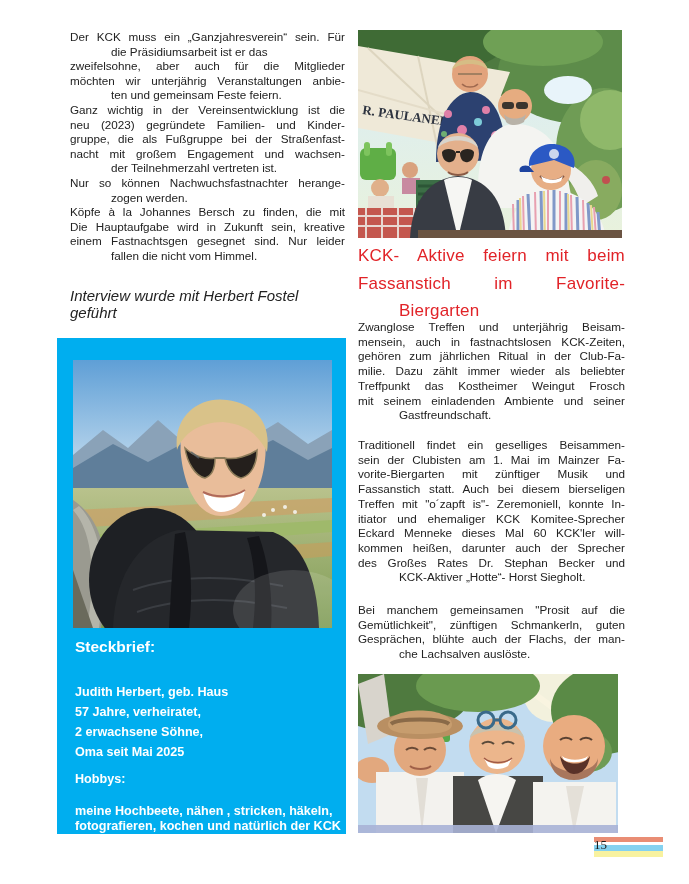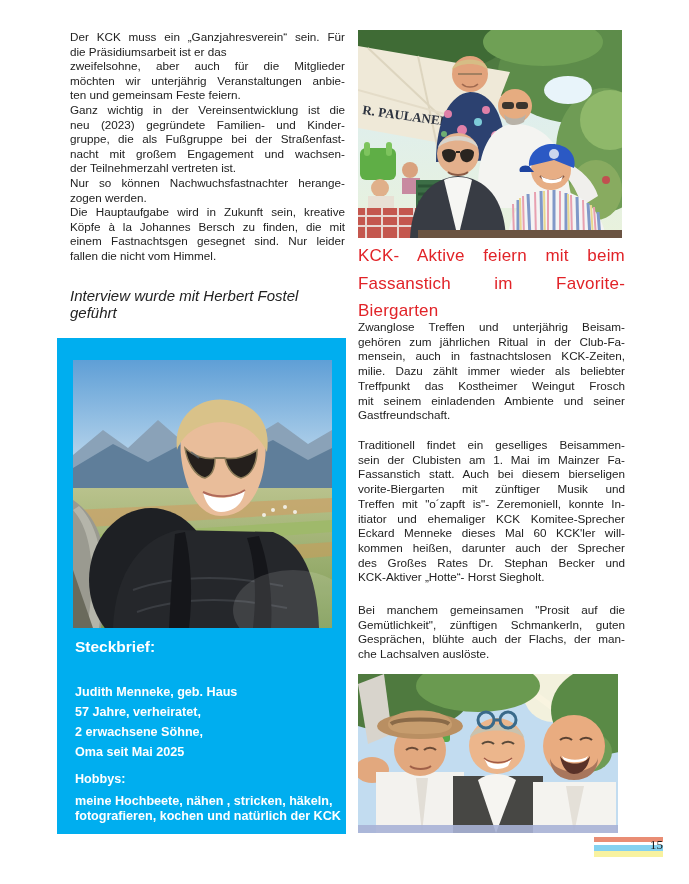--- a/index.html
+++ b/index.html
@@ -2,57 +2,57 @@
 <html><head>
 <meta charset="utf-8">
 <style>
   * { margin: 0; padding: 0; box-sizing: border-box; }
   html,body { background:#ffffff; }
   body { font-family: "Liberation Sans", "DejaVu Sans", sans-serif; color:#222; }
   .page { position:relative; width:687px; height:884px; background:#fff; overflow:hidden; }
 
   
   .jline { text-align: justify; text-align-last: justify; }
-  .jline.la { text-align-last: left; }
+  .jline.la { text-align-last: left; margin-left: 41px; }
 
   .intro-block { position:absolute; left:70px; top:30px; width:275px;
                  font-size:11.7px; line-height:14.6px; color:#222; }
   .interview-note { position:absolute; left:70px; top:287px; width:275px;
                     font-style:italic; font-size:15px; color:#222; }
 
   .profile-box { position:absolute; left:57px; top:338px; width:289px; height:496px;
                  background:#00AEEF;padding-left:44px; }
   .profile-photo { position:absolute; left:16px; top:22px; width:259px; height:268px; }
   .profile-heading { position:absolute; left:18px; top:300px; font-size:15.5px;
                      font-weight:bold; color:#fff; white-space:nowrap; }
   .profile-lines { position:absolute; left:18px; top:344px; color:#fff; font-weight:bold;
                    font-size:12.6px; }
   .profile-lines div { line-height:20px; white-space:nowrap; }
   .hobby-block { position:absolute; left:18px; top:434px; color:#fff; font-weight:bold;
                  font-size:12.6px; }
   .hobby-block div { line-height:15.6px; white-space:nowrap; }
-  .hobby-label { margin-bottom:6px; }
+  .hobby-label { margin-bottom:16px; }
 
   .photo-top { position:absolute; left:358px; top:30px; width:264px; height:208px; }
   .headline { position:absolute; left:358px; top:242px; width:267px;
               color:#E12328; font-weight:normal; font-size:17px; letter-spacing:0.2px; }
   .headline .jline { line-height:27.5px; }
   .rc-par { position:absolute; left:358px; width:267px; font-size:11.7px;
             line-height:14.7px; color:#222; }
   .rc-p1 { top:320px; }
   .rc-p2 { top:438px; }
   .rc-p3 { top:603px; }
   .photo-bottom { position:absolute; left:358px; top:674px; width:260px; height:159px; }
 
   .footer-bar { position:absolute; left:594px; top:836px; width:69px; height:22px; }
   .stripe { position:absolute; left:0; width:69px; }
   .stripe-orange { top:1px;  height:5px; background:#E98D74; }
   .stripe-blue   { top:9px;  height:6px; background:#85D2F0; }
   .stripe-yellow { top:15px; height:6px; background:#F8F2A0; }
-  .page-number { position:absolute; left:0; top:1px; width:69px; text-align:right;
+  .page-number { position:absolute; left:0; top:1px; width:69px; text-align:left;
                  font-family:"Liberation Serif","DejaVu Serif",serif; font-size:13px;
                  color:#1c1c1c; }
   svg { display:block; }
 </style>
 </head>
 <body>
 
 <div class="page">
 
   <div class="intro-block">
@@ -61,22 +61,22 @@
       <div class="jline">zweifelsohne, aber auch für die Mitglieder</div>
       <div class="jline">möchten wir unterjährig Veranstaltungen anbie-</div>
       <div class="jline la">ten und gemeinsam Feste feiern.</div>
       <div class="jline">Ganz wichtig in der Vereinsentwicklung ist die</div>
       <div class="jline">neu (2023) gegründete Familien- und Kinder-</div>
       <div class="jline">gruppe, die als Fußgruppe bei der Straßenfast-</div>
       <div class="jline">nacht mit großem Engagement und wachsen-</div>
       <div class="jline la">der Teilnehmerzahl vertreten ist.</div>
       <div class="jline">Nur so können Nachwuchsfastnachter herange-</div>
       <div class="jline la">zogen werden.</div>
+      <div class="jline">Köpfe à la Johannes Bersch zu finden, die mit</div>
       <div class="jline">Die Hauptaufgabe wird in Zukunft sein, kreative</div>
-      <div class="jline">Köpfe à la Johannes Bersch zu finden, die mit</div>
       <div class="jline">einem Fastnachtsgen gesegnet sind. Nur leider</div>
       <div class="jline la">fallen die nicht vom Himmel.</div>
     </div>
 
   <div class="interview-note">Interview wurde mit Herbert Fostel geführt</div>
 
   <div class="profile-box">
     <div class="profile-photo">
       <svg width="259" height="268" viewBox="0 0 259 268">
         <defs>
@@ -115,21 +115,21 @@
         <path d="M152,98 C162,100 176,96 184,90 C184,104 178,116 168,118 C160,116 154,108 152,98 Z" fill="#241f1c" stroke="#8a7a58" stroke-width="1.5"></path>
         <path d="M142,98 L152,98" stroke="#8a7a58" stroke-width="2"></path>
         <path d="M118,92 L126,98" stroke="#5a656e" stroke-width="2" opacity="0.7"></path>
         <path d="M130,132 C140,140 160,140 172,130 C170,146 158,152 148,152 C138,152 132,142 130,132 Z" fill="#fff"></path>
         <path d="M130,132 C142,138 160,138 172,130" stroke="#b06a5a" stroke-width="2" fill="none"></path>
         <ellipse cx="220" cy="250" rx="60" ry="40" fill="#ffffff" opacity="0.12"></ellipse>
       </svg>
     </div>
     <div class="profile-heading">Steckbrief:</div>
     <div class="profile-lines">
-      <div>Judith Menneke, geb. Haus</div>
+      <div>Judith Herbert, geb. Haus</div>
       <div>57 Jahre, verheiratet,</div>
       <div>2 erwachsene Söhne,</div>
       <div>Oma seit Mai 2025</div>
     </div>
     <div class="hobby-block">
       <div class="hobby-label">Hobbys:</div>
       <div>meine Hochbeete, nähen , stricken, häkeln,</div>
       <div>fotografieren, kochen und natürlich der KCK</div>
     </div>
   </div>
@@ -220,32 +220,32 @@
   </div>
 
   <div class="headline">
       <div class="jline">KCK- Aktive feiern mit beim</div>
       <div class="jline">Fassanstich im Favorite-</div>
       <div class="jline la">Biergarten</div>
     </div>
 
   <div class="rc-par rc-p1">
       <div class="jline">Zwanglose Treffen und unterjährig Beisam-</div>
+      <div class="jline">mensein, auch in fastnachtslosen KCK-Zeiten,</div>
       <div class="jline">gehören zum jährlichen Ritual in der Club-Fa-</div>
-      <div class="jline">mensein, auch in fastnachtslosen KCK-Zeiten,</div>
       <div class="jline">milie. Dazu zählt immer wieder als beliebter</div>
       <div class="jline">Treffpunkt das Kostheimer Weingut Frosch</div>
       <div class="jline">mit seinem einladenden Ambiente und seiner</div>
       <div class="jline la">Gastfreundschaft.</div>
     </div>
   <div class="rc-par rc-p2">
       <div class="jline">Traditionell findet ein geselliges Beisammen-</div>
       <div class="jline">sein der Clubisten am 1. Mai im Mainzer Fa-</div>
+      <div class="jline">vorite-Biergarten mit zünftiger Musik und</div>
       <div class="jline">Fassanstich statt. Auch bei diesem bierseligen</div>
-      <div class="jline">vorite-Biergarten mit zünftiger Musik und</div>
       <div class="jline">Treffen mit "o´zapft is"- Zeremoniell, konnte In-</div>
       <div class="jline">itiator und ehemaliger KCK Komitee-Sprecher</div>
       <div class="jline">Eckard Menneke dieses Mal 60 KCK'ler will-</div>
       <div class="jline">kommen heißen, darunter auch der Sprecher</div>
       <div class="jline">des Großes Rates Dr. Stephan Becker und</div>
       <div class="jline la">KCK-Aktiver „Hotte“- Horst Siegholt.</div>
     </div>
   <div class="rc-par rc-p3">
       <div class="jline">Bei manchem gemeinsamen "Prosit auf die</div>
       <div class="jline">Gemütlichkeit", zünftigen Schmankerln, guten</div>

